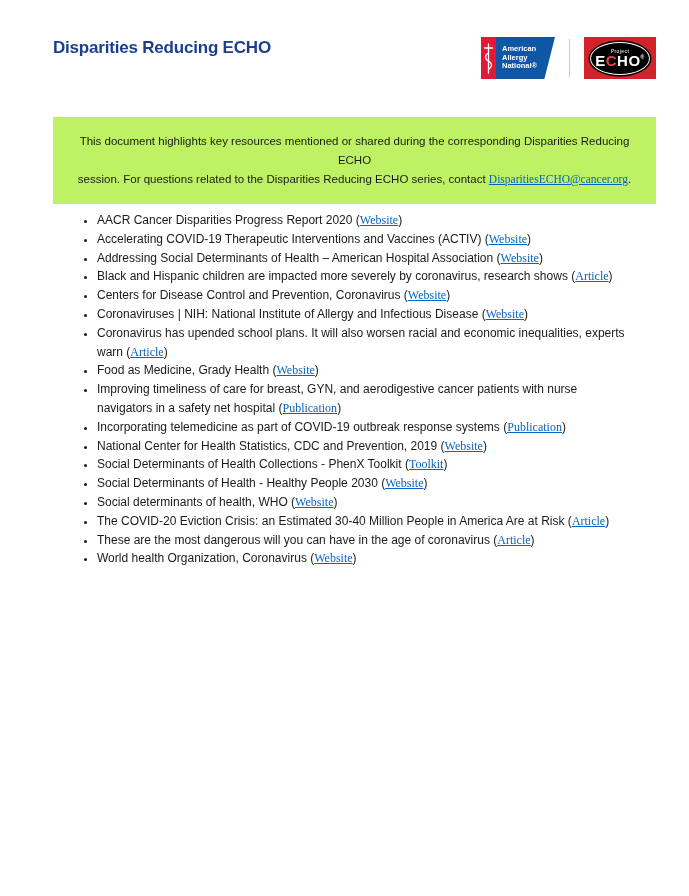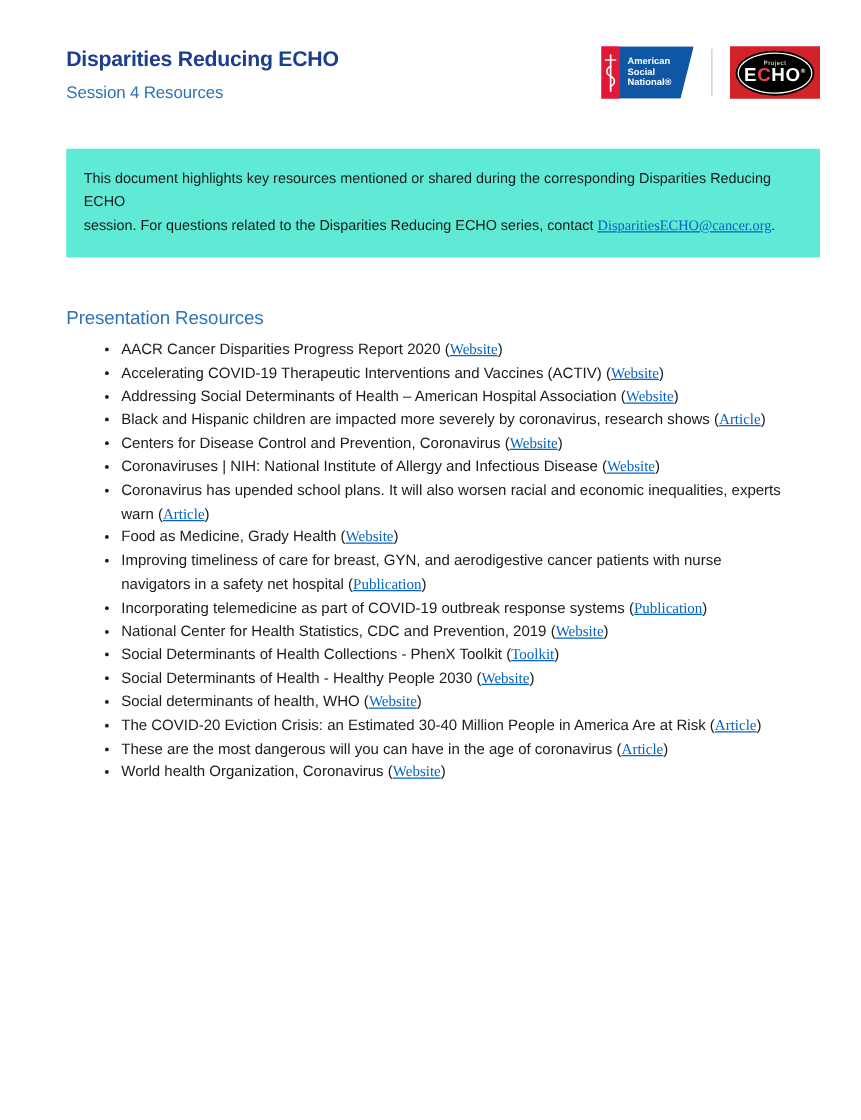--- a/index.html
+++ b/index.html
@@ -29,22 +29,22 @@
     box-shadow:0 0 0 1.5px #000; border-radius:50%;
     display:flex; flex-direction:column; align-items:center; justify-content:center;
   }
   .echo-project { color:#fff; font-size:5px; line-height:6px; letter-spacing:0.4px; }
   .echo-word { color:#fff; font-size:15px; font-weight:bold; line-height:14px; letter-spacing:0.5px; white-space:nowrap; }
   .echo-c { color:#e8414d; }
   .echo-reg { font-size:5px; vertical-align:top; line-height:6px; }
 
   
   .info-box {
-    margin:38px 33px 0 33px; background:#5eead4; padding:15px 14px;
-    font-size:11.5px; line-height:19px; color:#1a1a1a;
+    margin:38px 33px 0 33px; background:#bef264; padding:15px 14px;
+    font-size:11.5px; line-height:19px; color:#1a1a1a;text-align:center;
   }
   .prewrap { white-space:pre-wrap; }
   a.doc-link { color:#0563c1; text-decoration:underline; cursor:pointer;font-family:Liberation Serif, serif; }
 
   
   .section-heading { margin:40px 0 0 33px; font-size:15px; font-weight:normal; color:#2e74b5; letter-spacing:-0.1px; }
   ul.resources {
     margin:7px 0 4px 33px; padding-left:44px; width:612px;
     font-size:12px; line-height:18.8px; color:#1a1a1a;
   }
@@ -52,59 +52,57 @@
   ul.resources li::marker { color:#1a1a1a; font-size:11px; }
 </style>
 </head>
 <body>
 
 <div class="page">
 
   <div class="header">
     <div>
       <div class="title">Disparities Reducing ECHO</div>
-      <div class="subtitle">Session 4 Resources</div>
     </div>
 
     <div class="logos">
       <div class="acs-logo">
         <div class="acs-red">
           <svg width="11" height="34" viewBox="0 0 11 34">
             <g stroke="#ffffff" fill="none" stroke-width="1.3" stroke-linecap="round">
               <line x1="5.5" y1="3" x2="5.5" y2="30"></line>
               <line x1="1.5" y1="7" x2="9.5" y2="7"></line>
               <path d="M5.5 12 C 1.5 14, 1.5 18, 5.5 20 C 9.5 22, 9.5 26, 5.5 28"></path>
               <path d="M5.5 30 L 5.5 32"></path>
             </g>
           </svg>
         </div>
         <div class="acs-blue">
           <div>American</div>
-          <div>Social</div>
+          <div>Allergy</div>
           <div>National®</div>
         </div>
       </div>
 
       <div class="logo-divider"></div>
 
       <div class="echo-logo">
         <div class="echo-oval">
           <div class="echo-project">Project</div>
           <div class="echo-word"><span>E</span><span class="echo-c">C</span><span>HO</span><span class="echo-reg">®</span></div>
         </div>
       </div>
     </div>
   </div>
 
   <div class="info-box">
     <span class="prewrap">This document highlights key resources mentioned or shared during the corresponding Disparities Reducing ECHO
 session. For questions related to the Disparities Reducing ECHO series, contact </span><a class="doc-link">DisparitiesECHO@cancer.org</a><span>.</span>
   </div>
 
-  <h2 class="section-heading">Presentation Resources</h2>
 
   <ul class="resources" id="resource-list">
     <li><span class="prewrap">AACR Cancer Disparities Progress Report 2020</span><span> (</span><a class="doc-link">Website</a><span>)</span></li>
 
     <li><span class="prewrap">Accelerating COVID-19 Therapeutic Interventions and Vaccines (ACTIV)</span><span> (</span><a class="doc-link">Website</a><span>)</span></li>
 
     <li><span class="prewrap">Addressing Social Determinants of Health – American Hospital Association</span><span> (</span><a class="doc-link">Website</a><span>)</span></li>
 
     <li><span class="prewrap">Black and Hispanic children are impacted more severely by coronavirus, research shows</span><span> (</span><a class="doc-link">Article</a><span>)</span></li>
 

